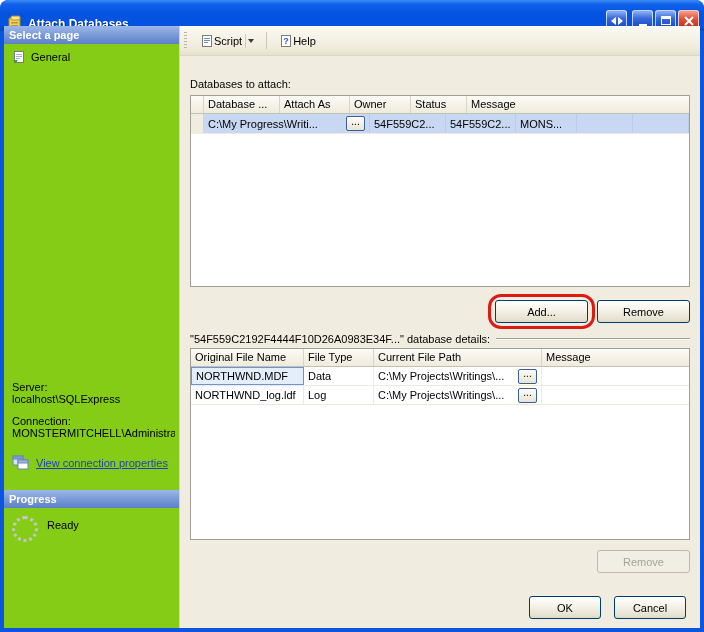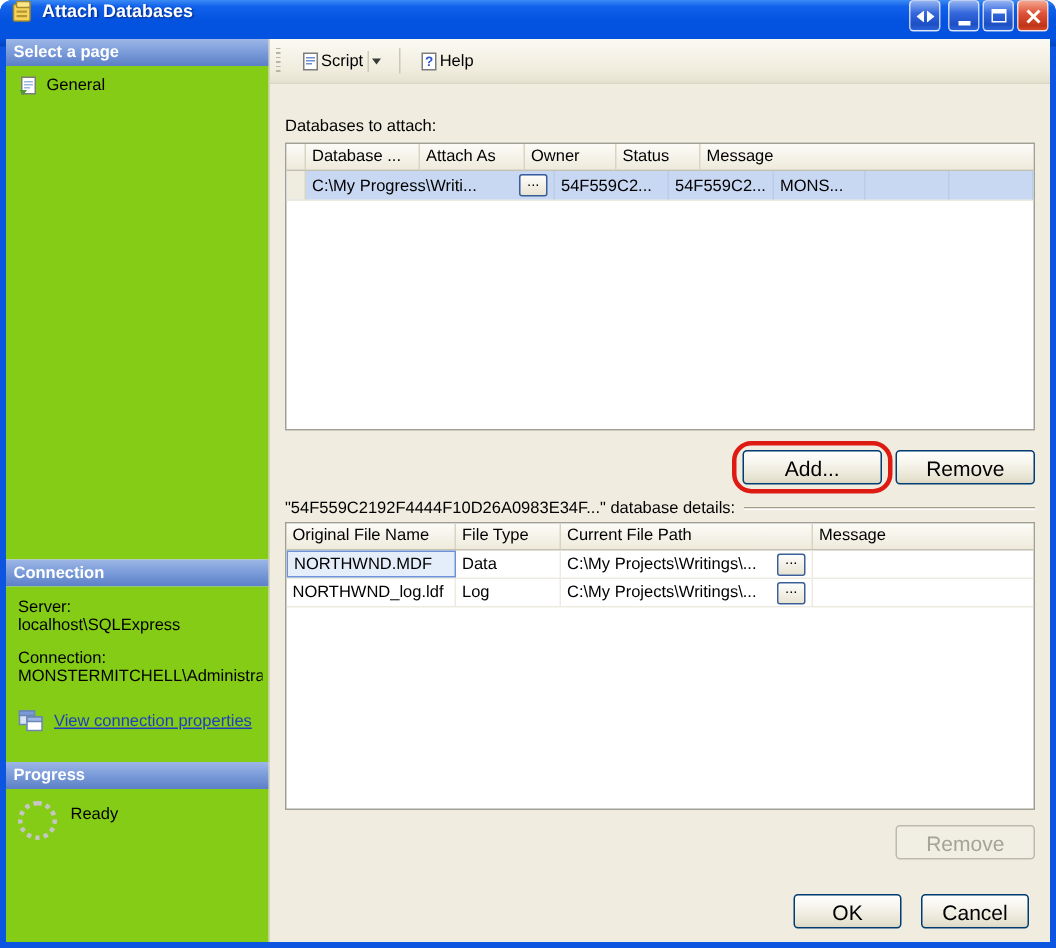--- a/index.html
+++ b/index.html
@@ -5,21 +5,21 @@
   * { box-sizing: border-box; margin: 0; padding: 0; }
   html,body { background:#fff; }
   body { font-family: "Liberation Sans", "DejaVu Sans", sans-serif; font-size: 11px; color:#000; }
 
   .window { position:relative; width:704px; height:632px; background:#0B55E0; padding:26px 4px 4px;
             border-radius:8px 8px 0 0; overflow:hidden; }
 
   
   .titlebar { position:absolute; top:0; left:0; width:704px; height:31px; border-radius:8px 8px 0 0;
               background:linear-gradient(180deg,#3B8BF5 0%,#1261EB 14%,#0353E0 45%,#0353E0 82%,#0345BE 100%);
-              display:flex; align-items:flex-start; padding:0 5px 0 7px; }
+              display:flex; align-items:flex-end; padding:0 5px 0 7px; }
   .title-icon { width:16px; height:16px; margin-right:5px; flex:0 0 auto; }
   .title-text { color:#fff; font-weight:bold; font-size:12px; text-shadow:1px 1px 1px rgba(0,20,90,.6);
                 flex:1; white-space:nowrap; overflow:hidden; }
   .win-controls { display:flex; align-items:center; gap:2px; }
   .winbtn { width:21px; height:21px; border:1px solid rgba(255,255,255,.7); border-radius:3px;
             background:linear-gradient(180deg,#8FB0F2 0%,#3568DC 40%,#1D4FC4 80%,#2E63D8 100%);
             display:flex; align-items:center; justify-content:center; cursor:default; }
   .winbtn.arrows { margin-right:3px; }
   .winbtn.close { background:linear-gradient(180deg,#F4A28C 0%,#E0553A 40%,#C03418 85%,#D2492A 100%); }
   .glyph-min { width:8px; height:3px; background:#fff; margin-top:10px; }
@@ -85,21 +85,21 @@
   .g1c1 { width:166px; } .g1c2 { width:76px; } .g1c3 { width:70px; }
   .g1c4 { width:61px; }  .g1c5 { width:56px; } .g1c6 { flex:1; border-right:none; }
   .g2c1 { width:113px; } .g2c2 { width:70px; } .g2c3 { width:168px; } .g2c4 { flex:1; border-right:none; }
 
   .browse { width:19px; height:15px; flex:0 0 auto; border:1px solid #3C5E98; border-radius:2px;
             background:linear-gradient(180deg,#FDFDFB,#E8E4D3); font-size:10px; line-height:5px;
             display:flex; align-items:center; justify-content:center; padding-bottom:5px; cursor:default;
             font-family:inherit; }
 
   
-  .btn { width:93px; height:23px; border:1px solid #003C74; border-radius:3px; color:#000; font-size:14px;
+  .btn { width:93px; height:23px; border:1px solid #003C74; border-radius:3px; color:#000; font-size:11px;
          background:linear-gradient(180deg,#FFFFFF 0%,#F4F2E8 45%,#E7E3D2 85%,#DDD8C4 100%);
          font-family:inherit; cursor:default; }
   .btn.small { width:72px; }
   .btn.disabled { color:#A5A397; border-color:#BDBAAD; background:#F1EFE3; }
   .btn-row { display:flex; justify-content:flex-end; gap:9px; padding-right:10px; margin-top:13px; position:relative; }
   .add-wrap { position:relative; display:inline-block; }
   .annotation-ring { position:absolute; left:-7px; right:-7px; top:-6px; bottom:-6px;
                      border:3px solid #DE1B12; border-radius:13px; pointer-events:none; z-index:3; }
   .remove-row { display:flex; justify-content:flex-end; padding-right:10px; margin-top:10px; }
   .footer-btns { position:absolute; right:14px; bottom:9px; display:flex; gap:13px; }
@@ -155,21 +155,20 @@
               <rect x="4" y="4" width="6" height="1" fill="#9DB7DC"></rect>
               <rect x="4" y="6" width="6" height="1" fill="#9DB7DC"></rect>
               <rect x="4" y="8" width="4" height="1" fill="#9DB7DC"></rect>
               <polygon points="1,10 6,10 3.5,13.5" fill="#4C9A3C"></polygon>
             </svg>
           </span>
           <span>General</span>
         </div>
       </div>
 
-      <div class="sect-header">Connection</div>
       <div class="panel p2">
         <div class="side-lbl">Server:</div>
         <div class="side-val">localhost\SQLExpress</div>
         <div class="side-lbl mt">Connection:</div>
         <div class="side-val">MONSTERMITCHELL\Administra</div>
         <div class="link-row">
           <span>
             <svg width="18" height="15" viewBox="0 0 18 15">
               <rect x="1" y="1" width="10" height="9" fill="#D7E3F7" stroke="#6B87B4"></rect>
               <rect x="1" y="1" width="10" height="3" fill="#7A9BD9" stroke="#6B87B4"></rect>

